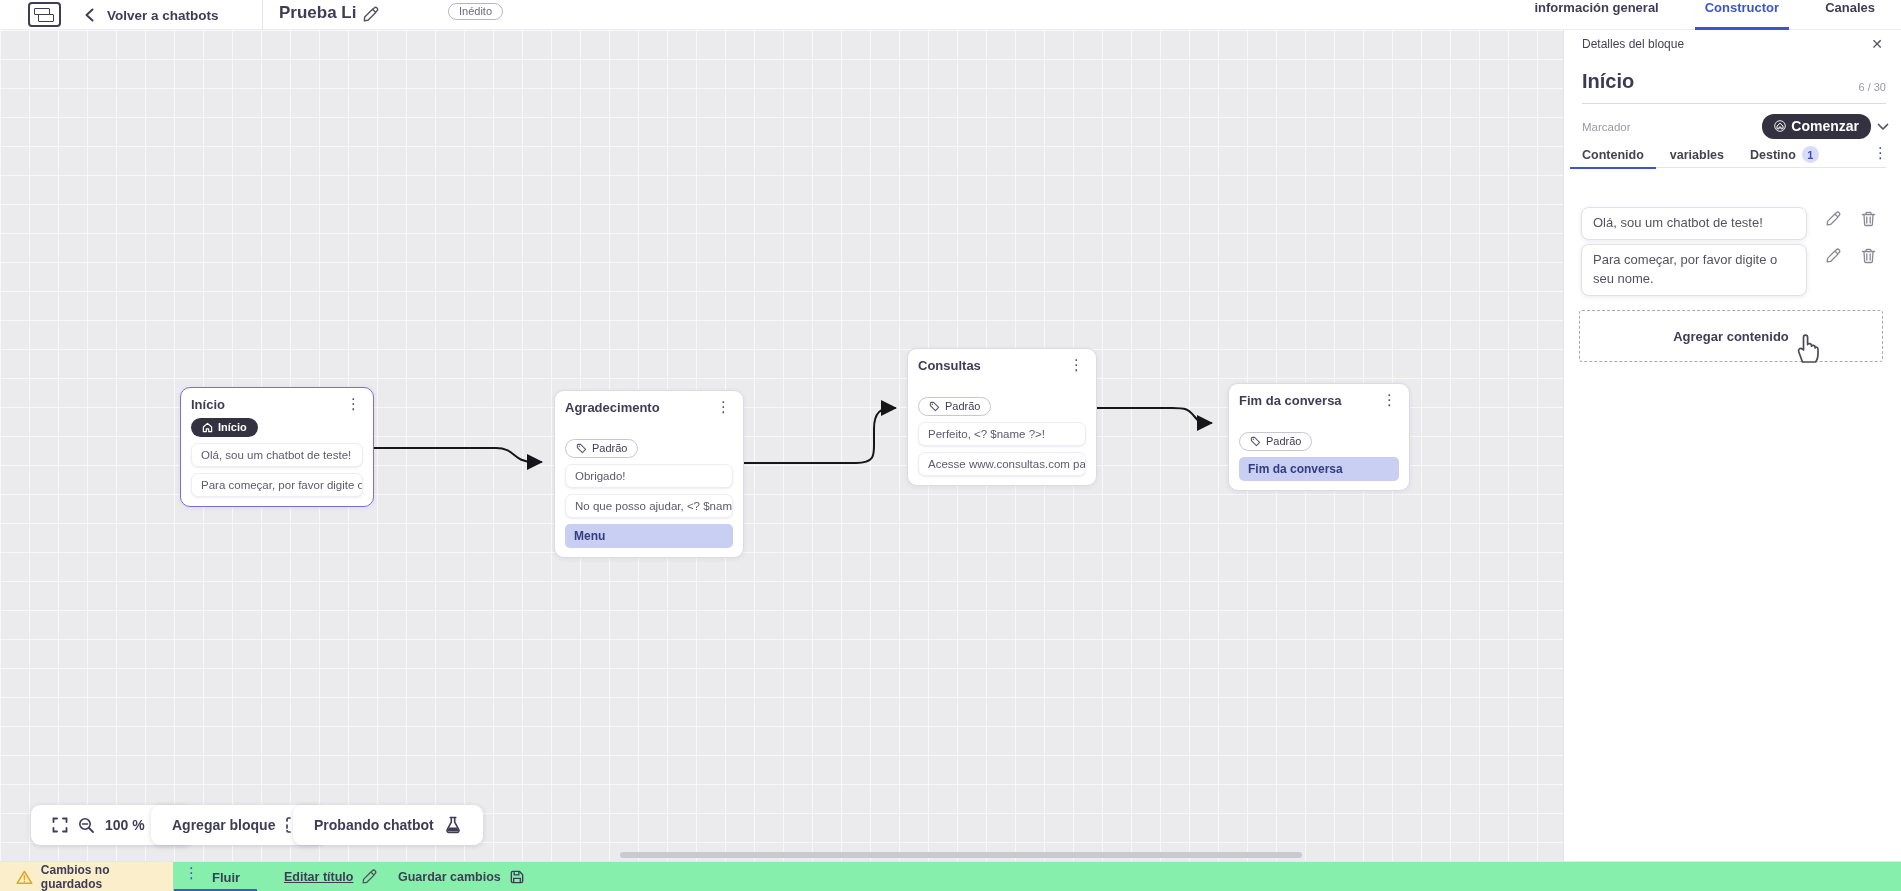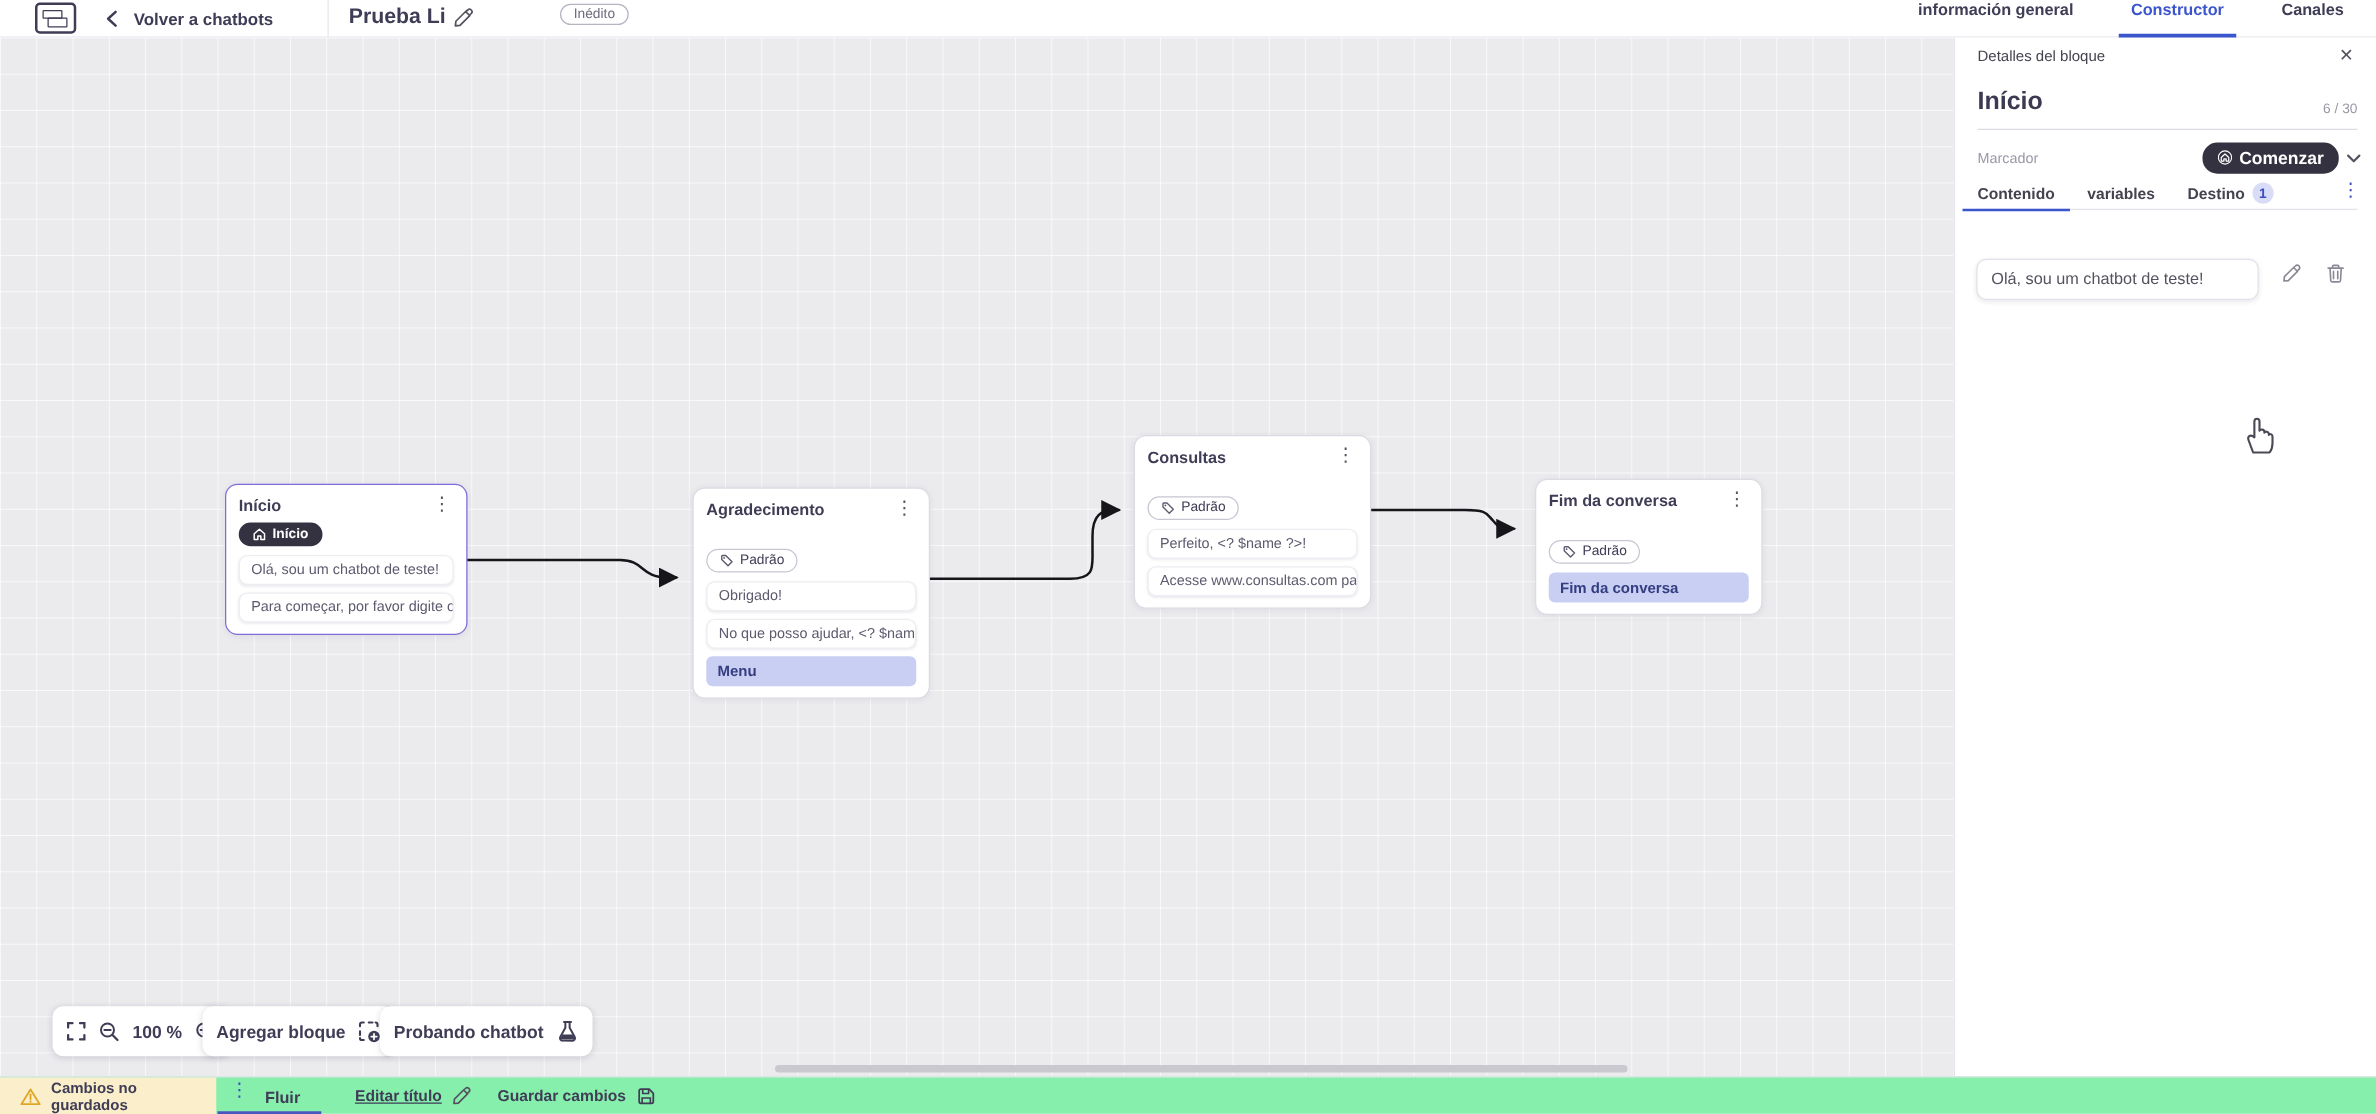--- a/index.html
+++ b/index.html
@@ -47,21 +47,21 @@
     border-radius:12px;padding:2px 10px 3px;font-size:11px;font-weight:400;margin-top:24px;background:#fff;}
   .msg{margin-top:6px;background:#fff;border:1px solid #eeedf3;border-radius:7px;
     box-shadow:0 1px 2px rgba(40,40,70,.09);padding:5px 9px;font-size:11.5px;color:#5d5a6e;
     white-space:nowrap;overflow:hidden;}
   .hl{margin-top:6px;background:#c8cff3;border-radius:5px;padding:5px 9px;font-size:12px;
     font-weight:700;color:#333d80;cursor:pointer;}
 
   
   .tool-card{position:absolute;top:775px;height:40px;background:#fff;border-radius:9px;
     box-shadow:0 1px 5px rgba(40,40,70,.16);display:flex;align-items:center;gap:10px;
-    padding:0 11px;font-size:14px;font-weight:700;color:#3f3d56;cursor:pointer;margin-left:11px;}
+    padding:0 21px;font-size:14px;font-weight:700;color:#3f3d56;cursor:pointer;}
   .zoom-level{font-size:14px;font-weight:700;}
   .hsb{position:absolute;left:620px;top:822px;width:682px;height:6px;background:#c9c9cf;border-radius:3px;cursor:pointer;}
 
   
   .panel{position:absolute;left:1563px;top:30px;width:338px;height:831px;background:#fff;
     border-left:1px solid #e3e3ea;z-index:20;}
   .panel-head{position:absolute;left:18px;right:15px;top:6px;display:flex;justify-content:space-between;align-items:center;}
   .panel-head-label{font-size:12px;color:#45434f;}
   .close-x{font-size:14px;color:#55525f;cursor:pointer;padding:0 3px;}
   .block-title-row{position:absolute;left:18px;right:15px;top:40px;border-bottom:1px solid #dcdce4;
@@ -308,21 +308,39 @@
           </svg>
       </span>
       <span class="icon-btn">
         <svg class="ic" width="15" height="16" viewBox="0 0 15 16">
             <path d="M1.5 3.5 H13.5 M5 3.5 V2.2 A0.9 0.9 0 0 1 5.9 1.3 H9.1 A0.9 0.9 0 0 1 10 2.2 V3.5 M3 3.5 L3.6 13.4 A1.2 1.2 0 0 0 4.8 14.5 H10.2 A1.2 1.2 0 0 0 11.4 13.4 L12 3.5 M5.8 6 V12 M9.2 6 V12" fill="none" stroke="#8b8895" stroke-width="1.3" stroke-linecap="round"></path>
           </svg>
       </span>
     </div>
   </div>
 
-
+  <div class="content-row" style="top:214px;">
+    <div class="content-card">Para começar, por favor digite o seu nome.</div>
+    <div class="row-icons">
+      <span class="icon-btn">
+        <svg class="ic" width="16" height="16" viewBox="0 0 17 17">
+            <path d="M10.5 3.2 L13.8 6.5 L6 14.3 L2.3 14.7 L2.7 11 Z M9.8 4 L12 1.9 A1.4 1.4 0 0 1 15 4.8 L13 6.8" fill="none" stroke="#8b8895" stroke-width="1.4" stroke-linejoin="round"></path>
+          </svg>
+      </span>
+      <span class="icon-btn">
+        <svg class="ic" width="15" height="16" viewBox="0 0 15 16">
+            <path d="M1.5 3.5 H13.5 M5 3.5 V2.2 A0.9 0.9 0 0 1 5.9 1.3 H9.1 A0.9 0.9 0 0 1 10 2.2 V3.5 M3 3.5 L3.6 13.4 A1.2 1.2 0 0 0 4.8 14.5 H10.2 A1.2 1.2 0 0 0 11.4 13.4 L12 3.5 M5.8 6 V12 M9.2 6 V12" fill="none" stroke="#8b8895" stroke-width="1.3" stroke-linecap="round"></path>
+          </svg>
+      </span>
+    </div>
+  </div>
+
+  <div class="add-content">
+    <span>Agregar contenido</span>
+  </div>
 </aside>
 
 <div class="bottombar">
   <div class="unsaved">
     <svg class="ic" width="17" height="15" viewBox="0 0 18 16">
         <path d="M9 1.6 L16.8 14.2 H1.2 Z" fill="none" stroke="#dfa625" stroke-width="1.6" stroke-linejoin="round"></path>
         <path d="M9 6 V10" stroke="#dfa625" stroke-width="1.6" stroke-linecap="round"></path>
         <circle cx="9" cy="12.1" r="0.9" fill="#dfa625"></circle>
       </svg>
     <span>Cambios no guardados</span>

